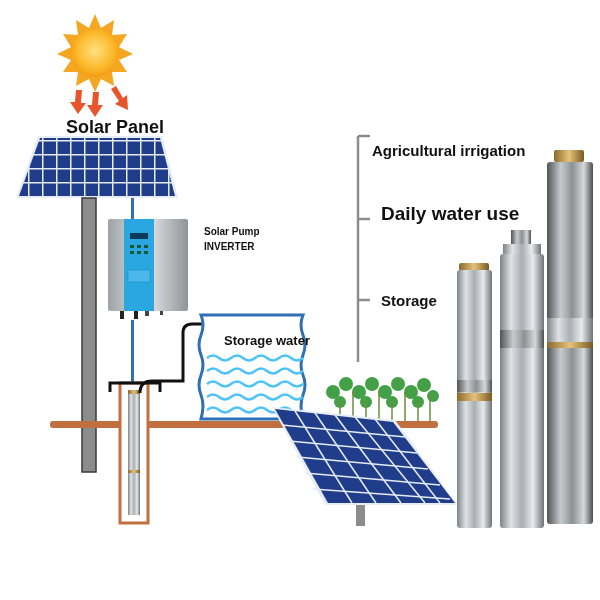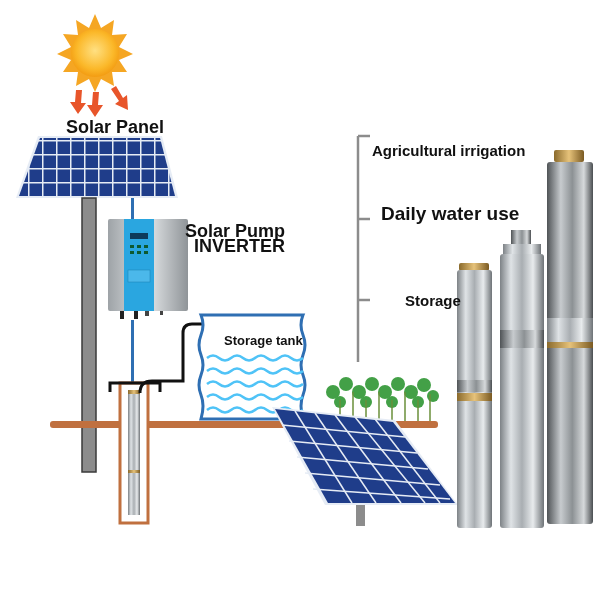--- a/index.html
+++ b/index.html
@@ -177,20 +177,20 @@
   </g>
   <g>
     <rect x="554" y="150" width="30" height="12" rx="2" fill="url(#brass)"></rect>
     <rect x="547" y="162" width="46" height="362" rx="3" fill="url(#metalDark)"></rect>
     <rect x="547" y="318" width="46" height="24" fill="url(#metal)"></rect>
     <rect x="547" y="342" width="46" height="6" fill="url(#brass)"></rect>
   </g>
 </svg>
 
 <div class="lbl" style="left:66px;top:117px;font-size:18px;">Solar Panel</div>
-<div class="lbl" style="left:185px;top:224px;font-size:18px;line-height:15px;text-align:right;">
+<div class="lbl" style="left:204px;top:224px;font-size:10px;line-height:15px;">
   <div>Solar Pump</div>
   <div>INVERTER</div>
 </div>
-<div class="lbl" style="left:224px;top:333px;font-size:13px;">Storage tank</div>
+<div class="lbl" style="left:224px;top:333px;font-size:13px;">Storage water</div>
 <div class="lbl" style="left:372px;top:142px;font-size:15px;">Agricultural irrigation</div>
 <div class="lbl" style="left:381px;top:203px;font-size:19px;">Daily water use</div>
-<div class="lbl" style="left:381px;top:292px;font-size:15px;margin-left:24px;">Storage</div>
+<div class="lbl" style="left:381px;top:292px;font-size:15px;">Storage</div>
 
 </body></html>

